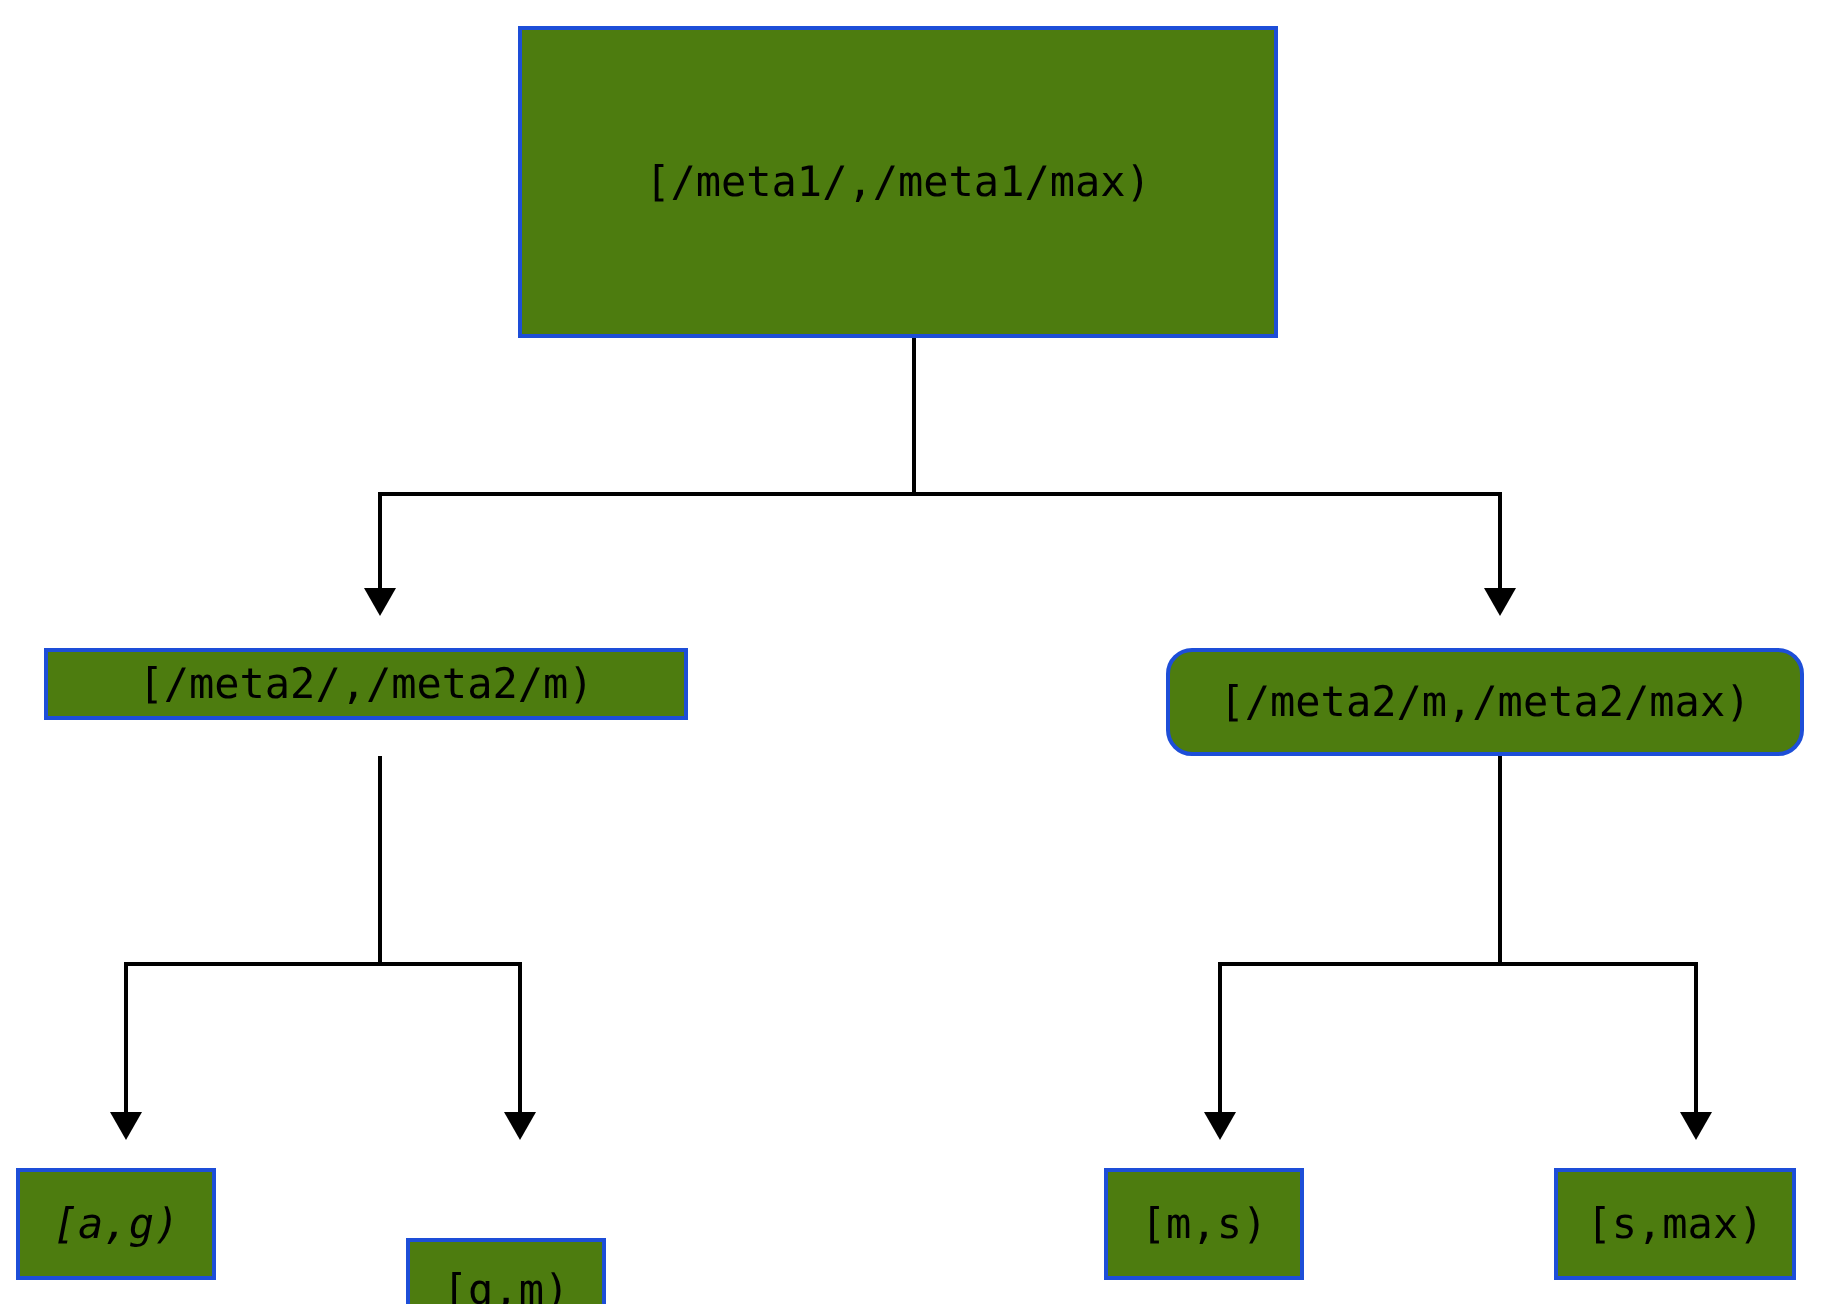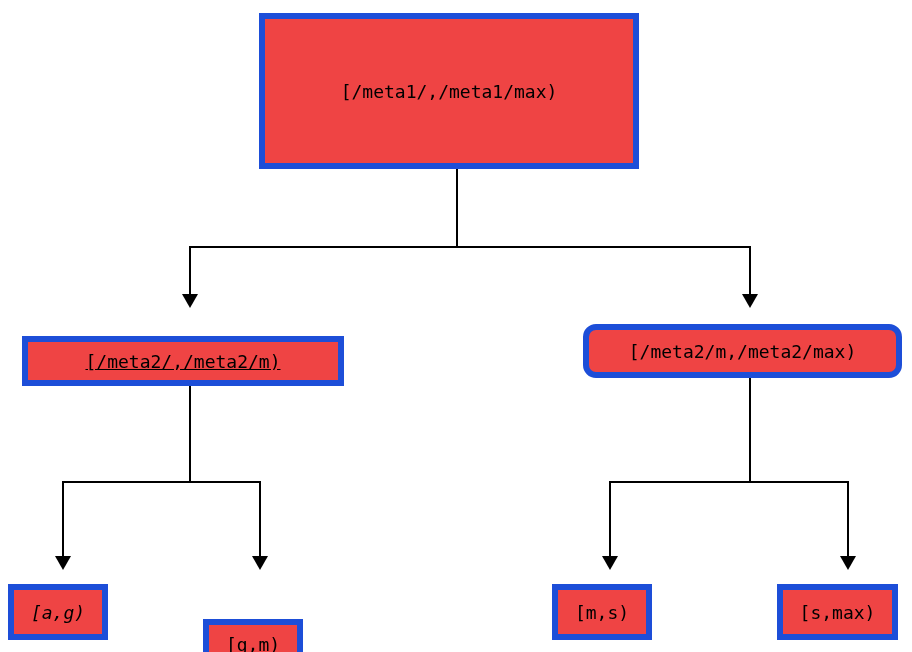--- a/index.html
+++ b/index.html
@@ -23,31 +23,31 @@
     height: 652px;
     display: block;
   }
   .edge-line {
     stroke-width: 2;
     fill: none;
   }
   .node {
     position: absolute;
     box-sizing: border-box;
-    border: 6px solid #1d4ed8;
-    background: #ef4444;
+    border: 2px solid #1d4ed8;
+    background: #4d7c0f;
     display: flex;
     align-items: center;
     justify-content: center;
-    font-size: 18px;
+    font-size: 21px;
     color: #000000;
     white-space: nowrap;
   }
   .node-root     { left: 259px; top:  13px; width: 380px; height: 156px; }
-  .node-l2-left  { left:  22px; top: 336px; width: 322px; height:  50px; text-decoration: underline; }
+  .node-l2-left  { left:  22px; top: 324px; width: 322px; height:  36px; }
   .node-l2-right { left: 583px; top: 324px; width: 319px; height:  54px; border-radius: 13px; }
   .node-leaf-1   { left:   8px; top: 584px; width: 100px; height:  56px; font-style: italic; }
   .node-leaf-2   { left: 203px; top: 609px; width: 100px; height:  51px; margin-top: 10px; }
   .node-leaf-3   { left: 552px; top: 584px; width: 100px; height:  56px; }
   .node-leaf-4   { left: 777px; top: 584px; width: 121px; height:  56px; }
 </style>
 </head>
 <body>
 
 <div class="diagram">

